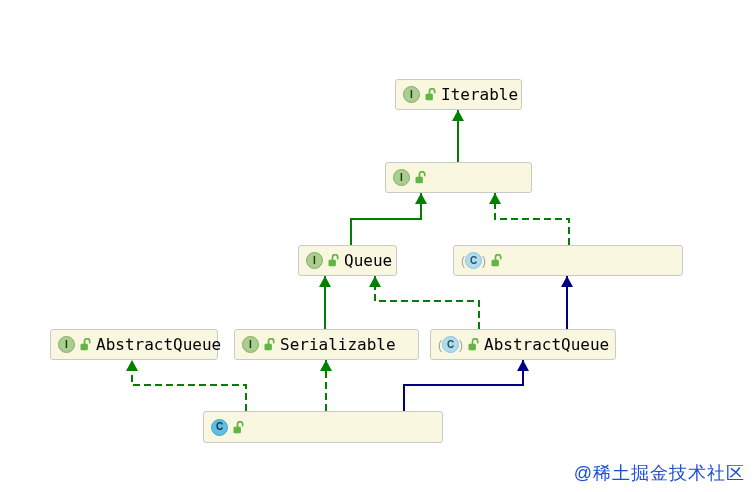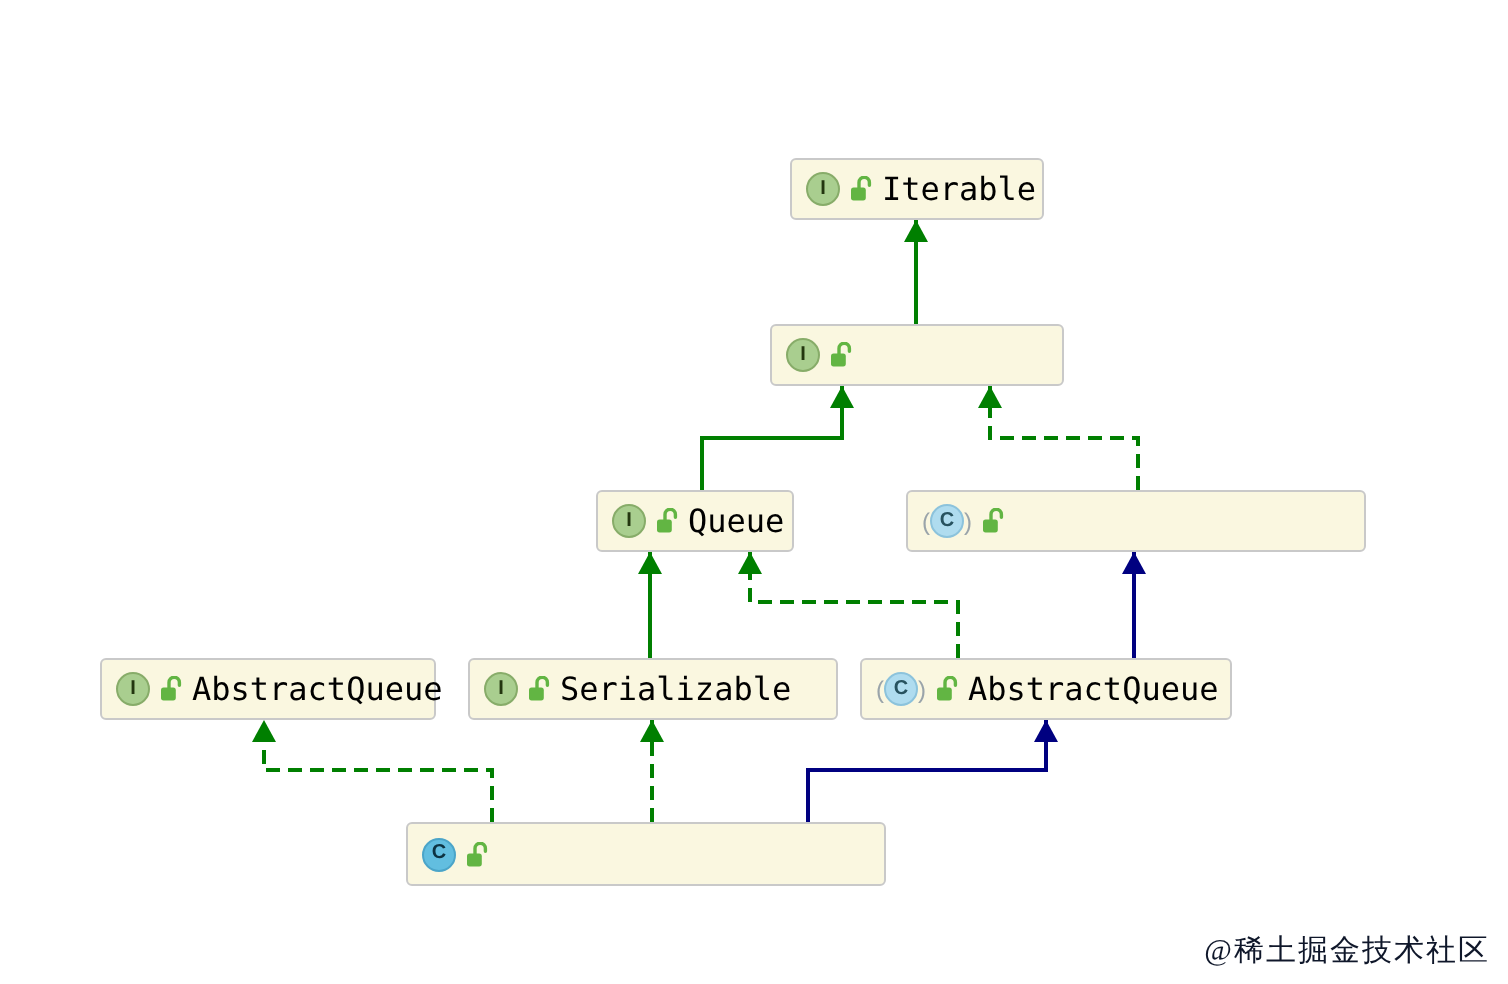--- a/index.html
+++ b/index.html
@@ -20,22 +20,22 @@
     font-size:10px;font-weight:bold;line-height:1;
   }
   .badge.interface{background:#A9CE8F;border:1px solid #87AC69;color:#23360f;}
   .badge.class{background:#62BEE0;border:1px solid #4BA5C9;color:#0e3342;}
   .badge.abstract{background:#AFDCEF;border:1px solid #8CC3DC;color:#27525f;}
   .paren{color:#9aa4aa;font-size:12px;font-family:"Liberation Sans",sans-serif;line-height:1;}
   .lock{flex:0 0 auto;display:inline-flex;}
   .label{display:inline-block;text-align:right;}
   .watermark{
     position:absolute;right:9px;bottom:7px;
-    font-family:Liberation Serif, serif;
-    font-size:15px;color:#0f172a;letter-spacing:1px;
+    font-family:Liberation Sans, sans-serif;
+    font-size:18px;color:#1d4ed8;letter-spacing:1px;
   }
 </style>
 </head>
 <body>
 
 <div class="stage">
   <svg id="edges-layer" width="754" height="492" viewBox="0 0 754 492">
       <polyline points="458,162 458,110" fill="none" stroke="#007F00" stroke-width="2"></polyline>
       <polygon points="458,110 452,121 464,121" fill="#007F00"></polygon>
       <polyline points="351,245 351,219 421,219 421,193" fill="none" stroke="#007F00" stroke-width="2"></polyline>

